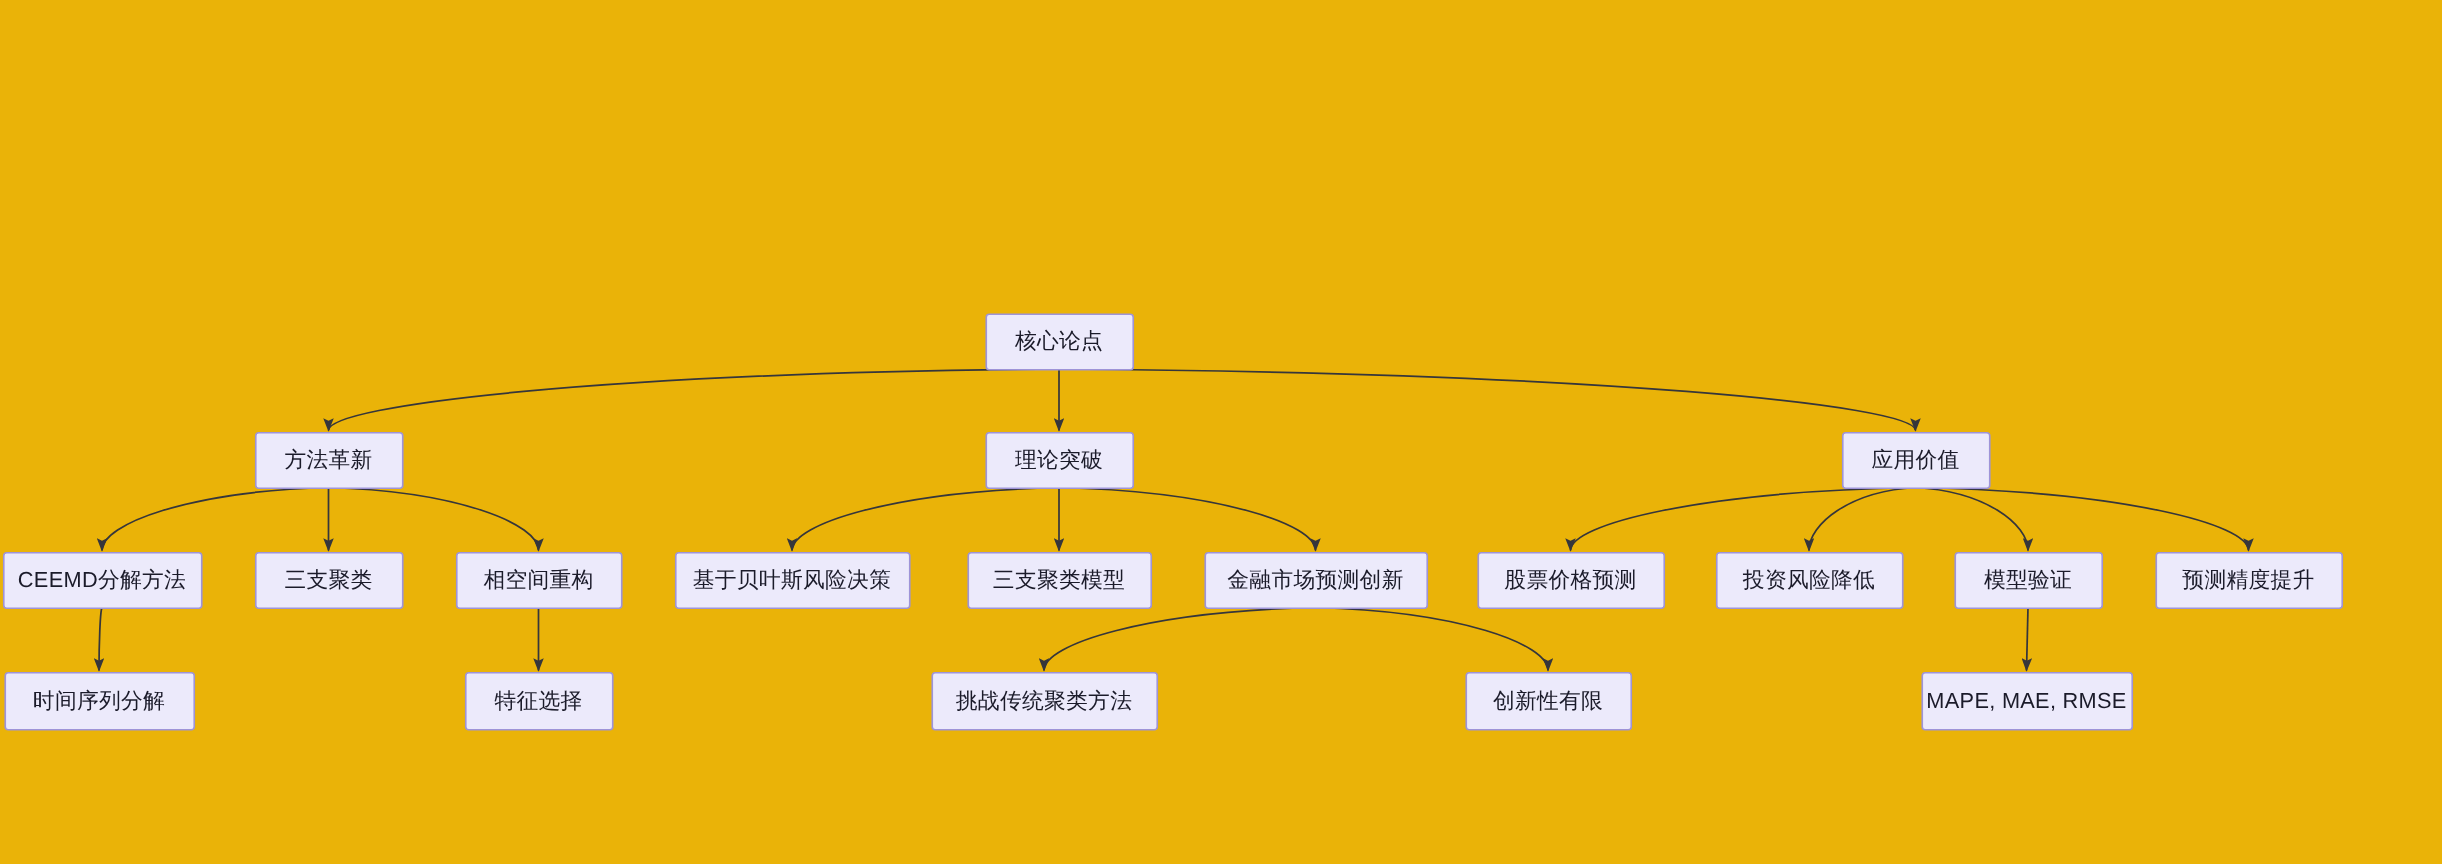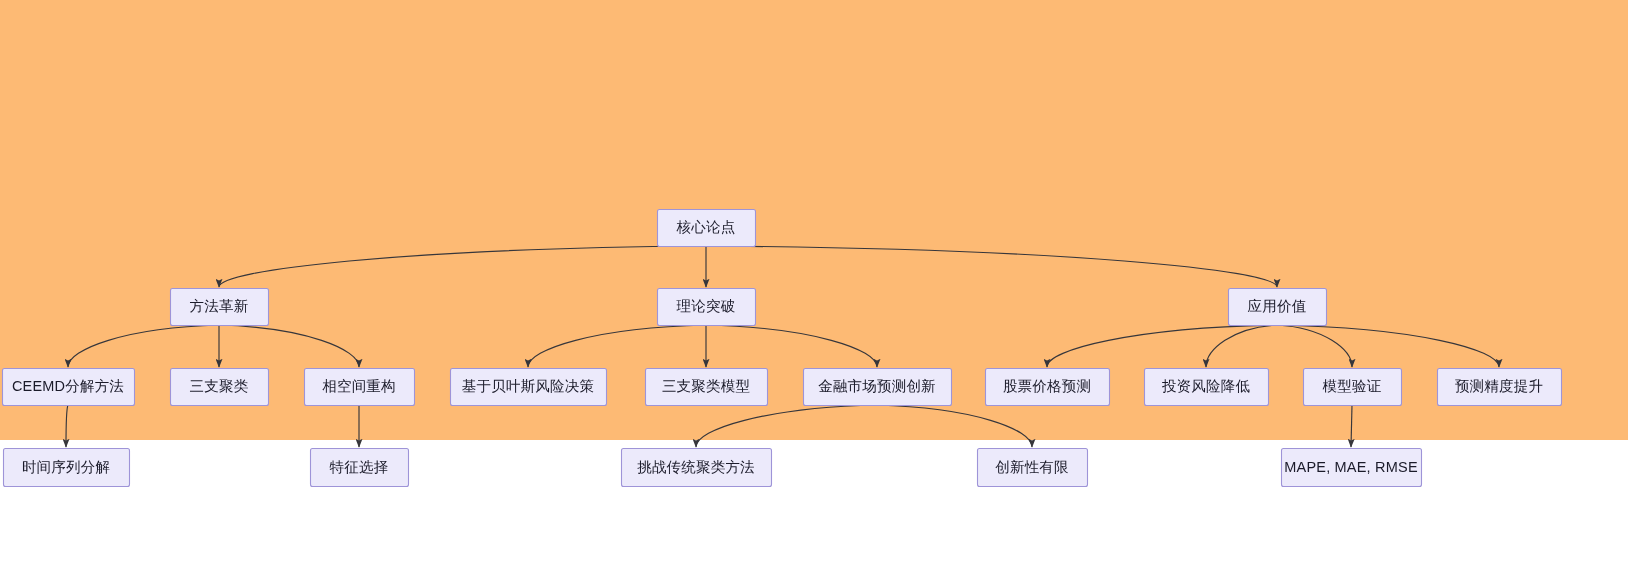--- a/index.html
+++ b/index.html
@@ -9,22 +9,22 @@
   }
   body {
     width: 1628px;
     height: 576px;
     overflow: hidden;
     font-family: "Liberation Sans", "DejaVu Sans", sans-serif;
   }
   #diagram-root {
     position: relative;
     width: 1628px;
-    height: 440px;
-    background: #fdba74;
+    height: 576px;
+    background: #eab308;
   }
   svg#flow {
     position: absolute;
     left: 0;
     top: 0;
     width: 1628px;
     height: 576px;
     display: block;
   }
   .node-rect {

